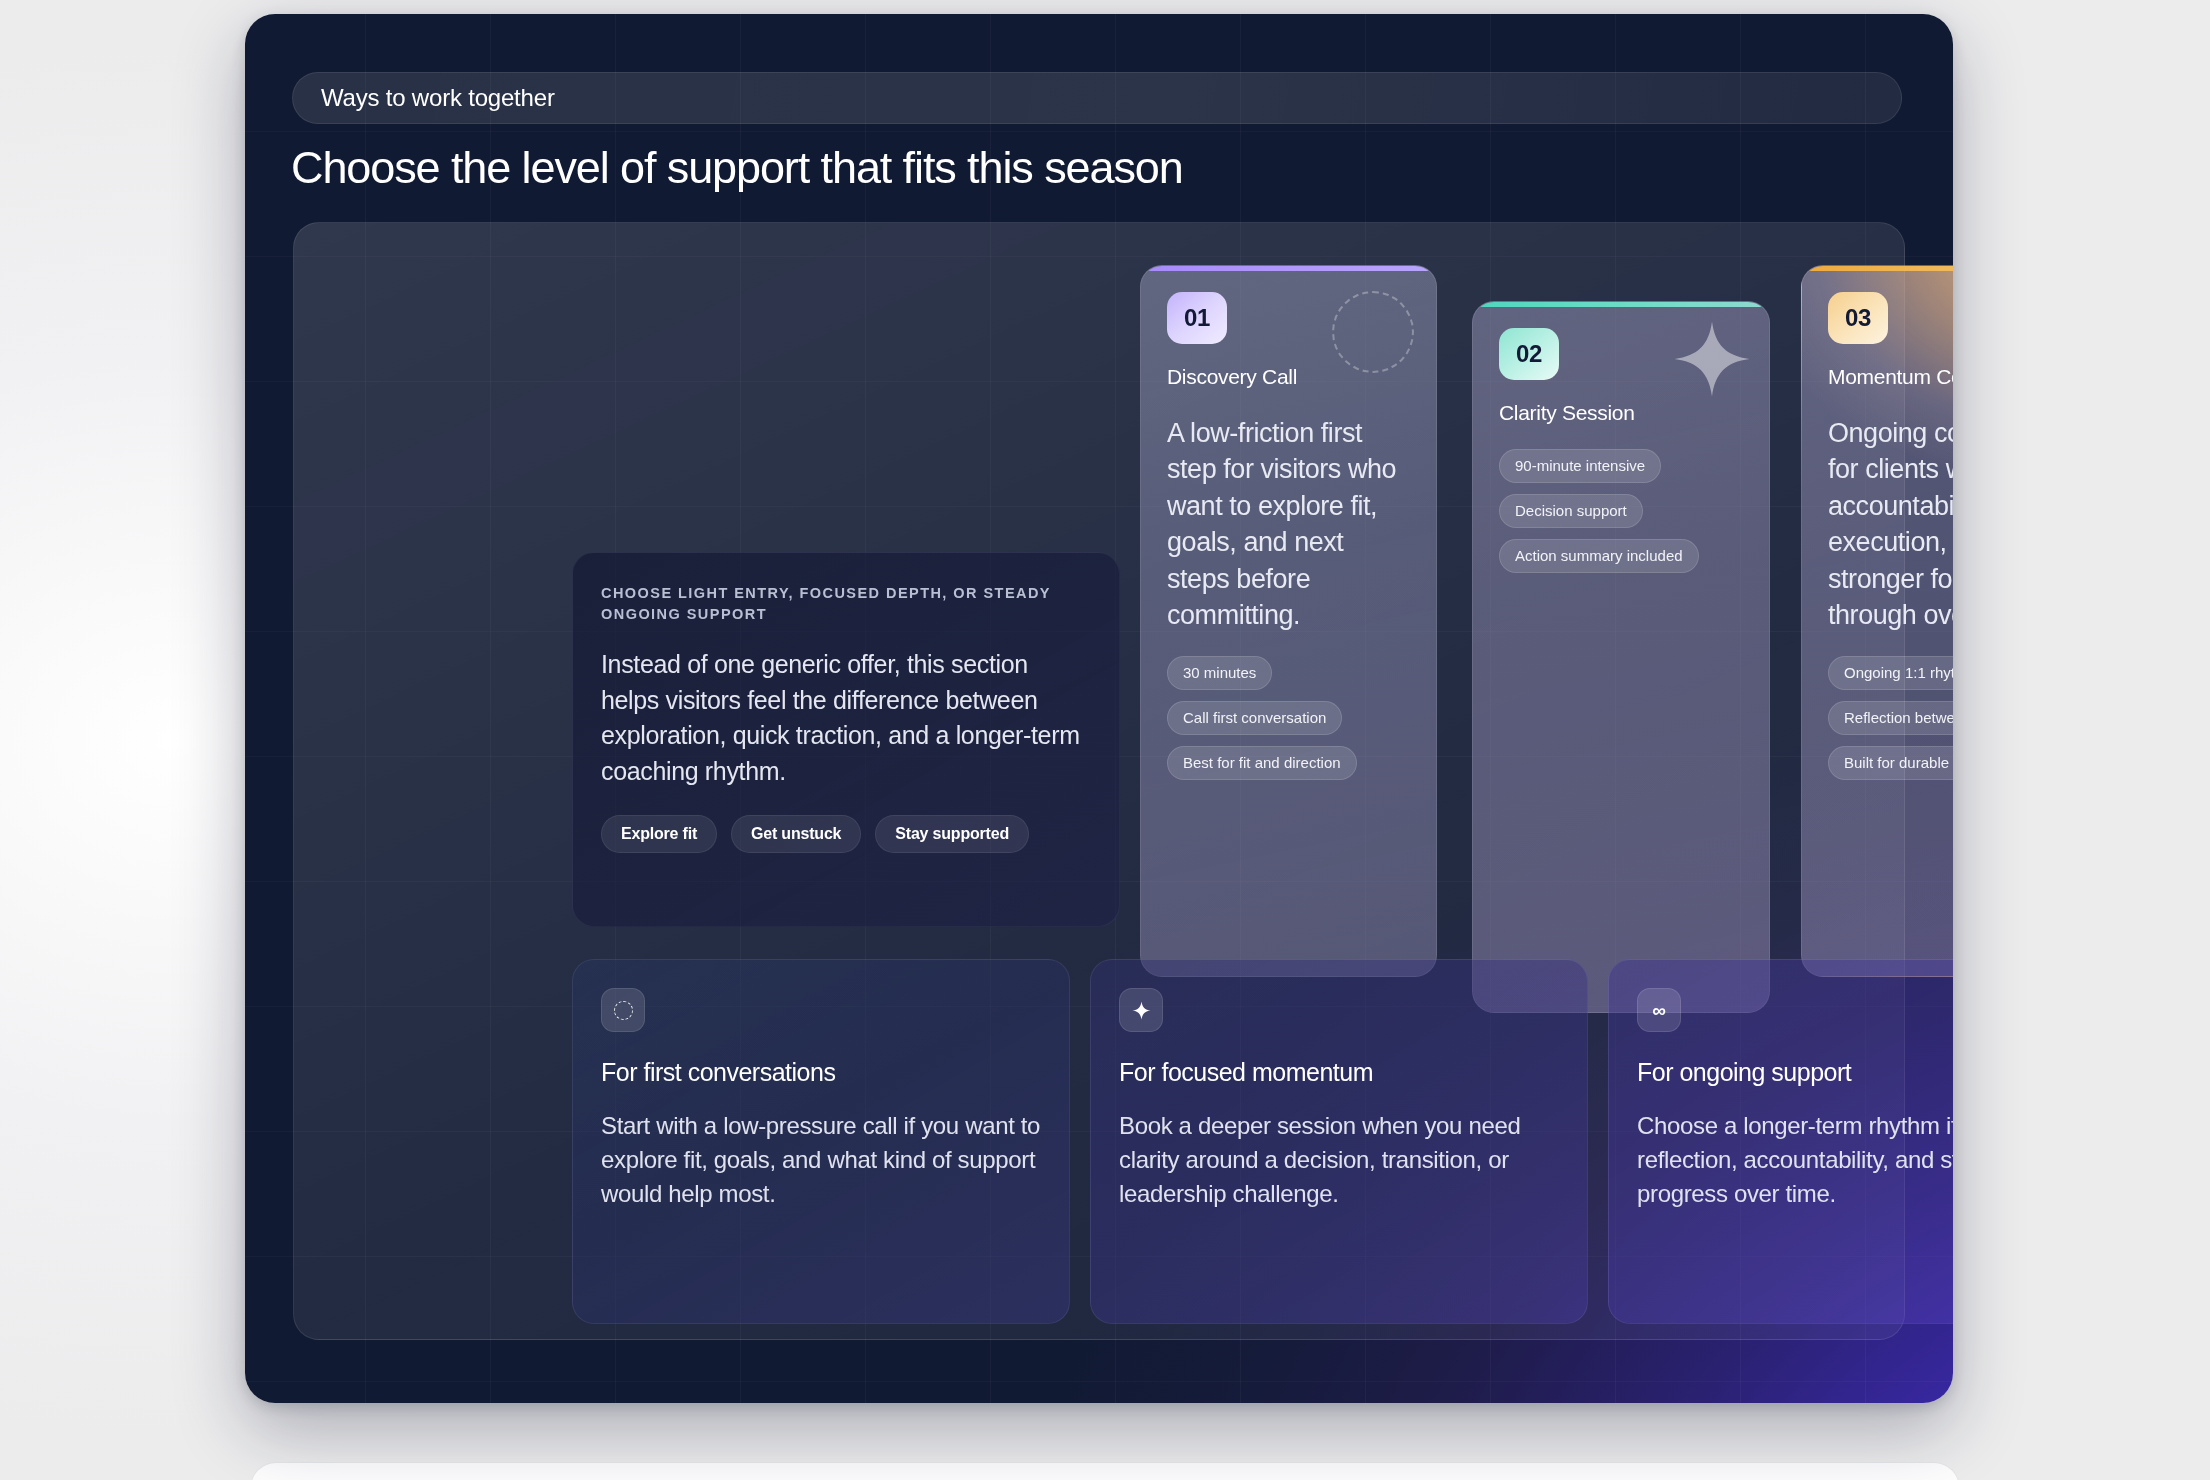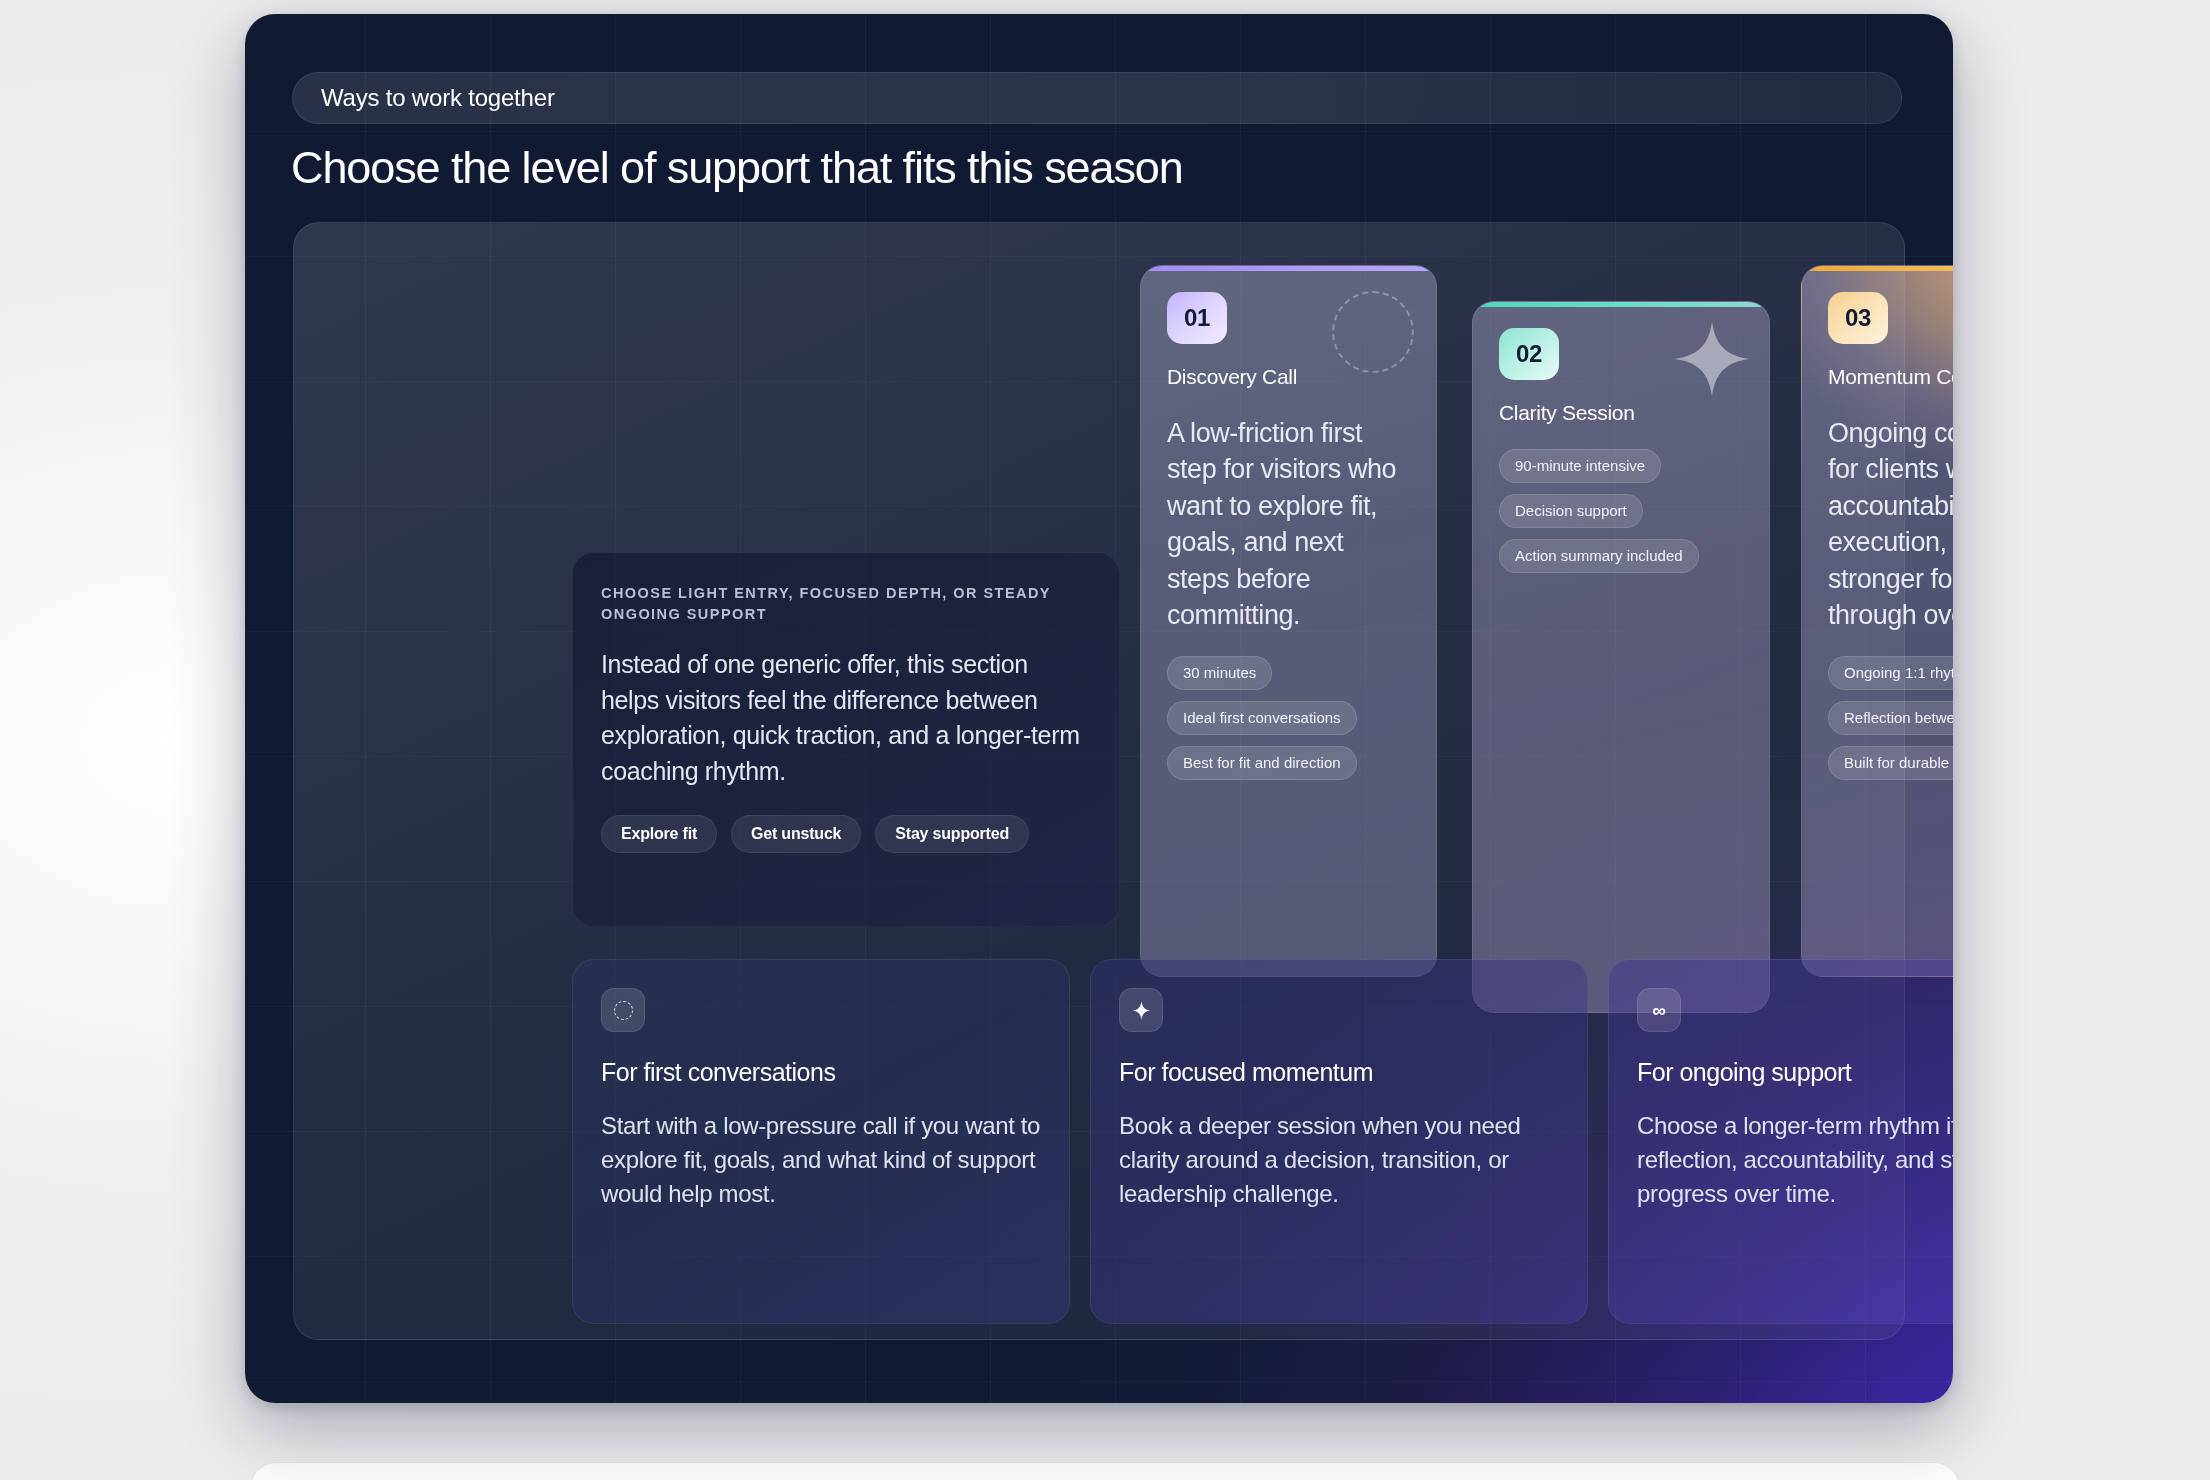--- a/index.html
+++ b/index.html
@@ -348,21 +348,21 @@
     </div>
 
     <div class="tier-card" id="tier-card-1">
       <div class="tier-accent"></div>
       <div class="tier-deco" id="deco-dashed-circle"></div>
       <div class="tier-badge">01</div>
       <div class="tier-name">Discovery Call</div>
       <div class="tier-desc">A low-friction first step for visitors who want to explore fit, goals, and next steps before committing.</div>
       <div class="tier-tags">
         <div class="tier-tag">30 minutes</div>
-        <div class="tier-tag">Ideal first conversations</div>
+        <div class="tier-tag">Call first conversation</div>
         <div class="tier-tag">Best for fit and direction</div>
       </div>
     </div>
 
     <div class="tier-card" id="tier-card-2">
       <div class="tier-accent"></div>
       <svg class="tier-deco" id="deco-sparkle" viewBox="0 0 100 100">
         <path d="M50 2 C54 32 68 46 98 50 C68 54 54 68 50 98 C46 68 32 54 2 50 C32 46 46 32 50 2 Z" fill="#ffffff"></path>
       </svg>
       <div class="tier-badge">02</div>

